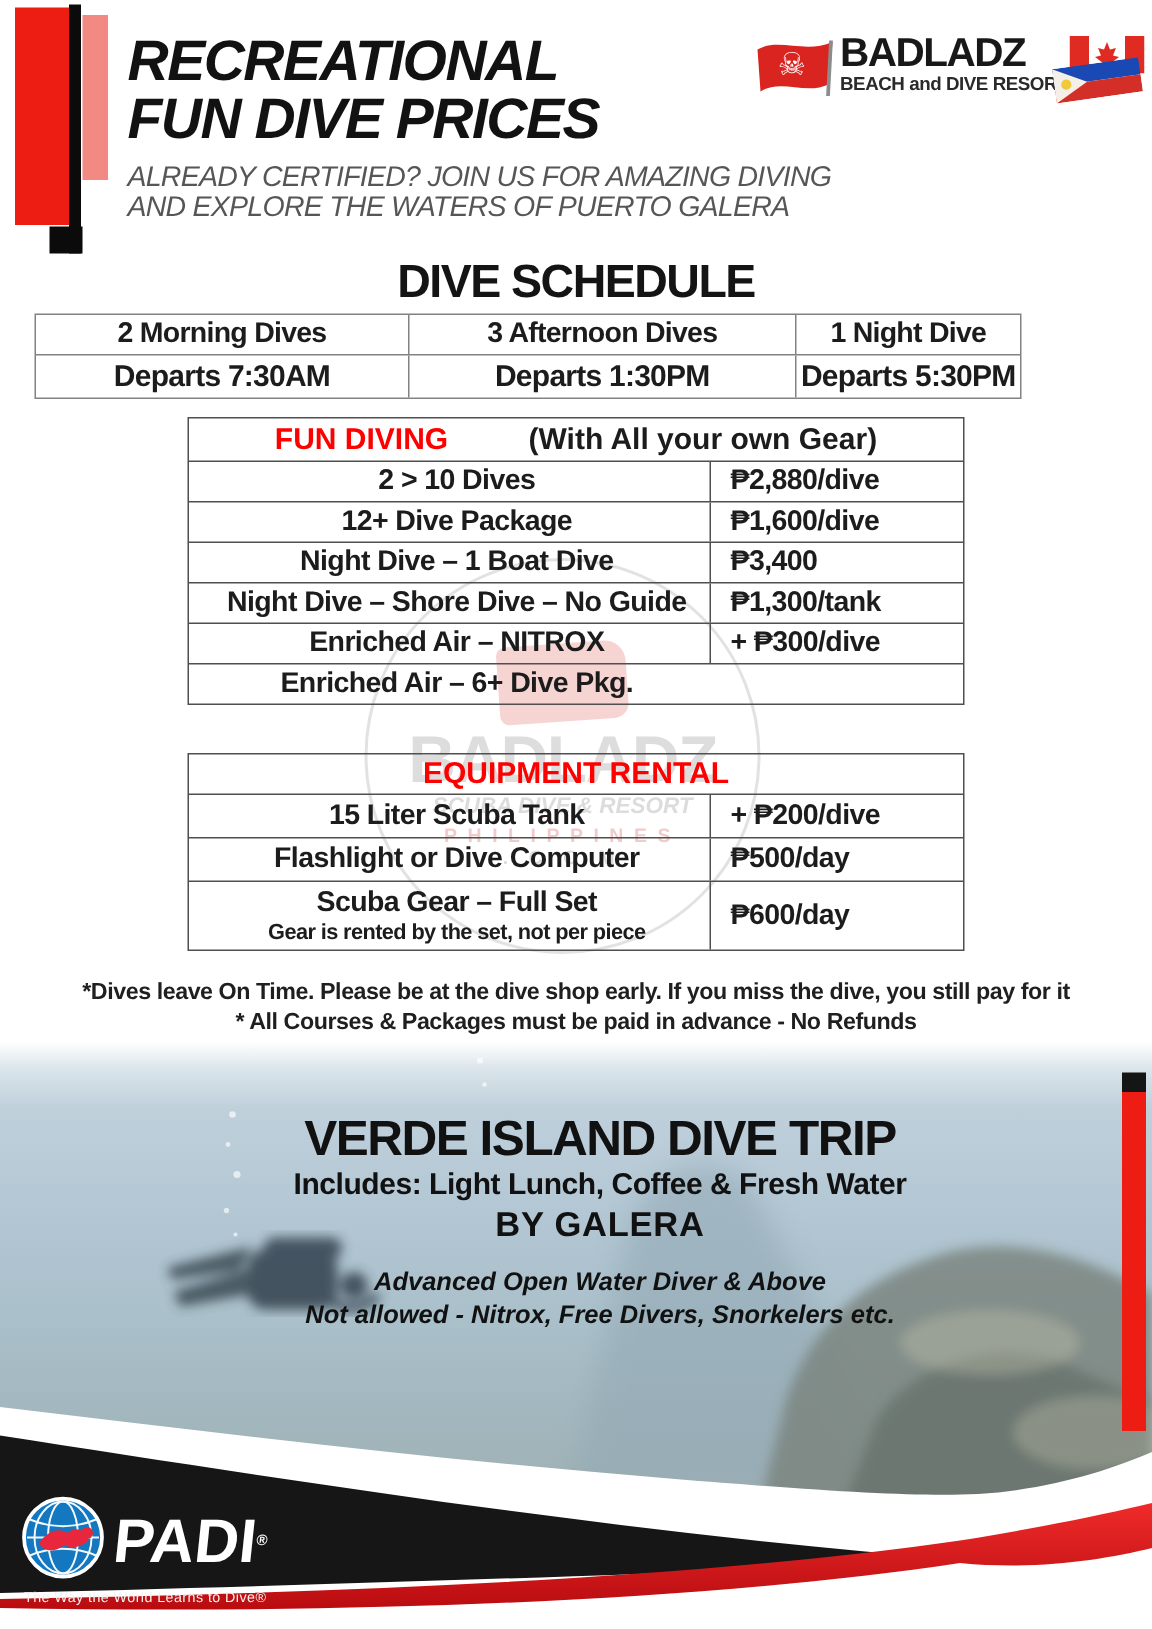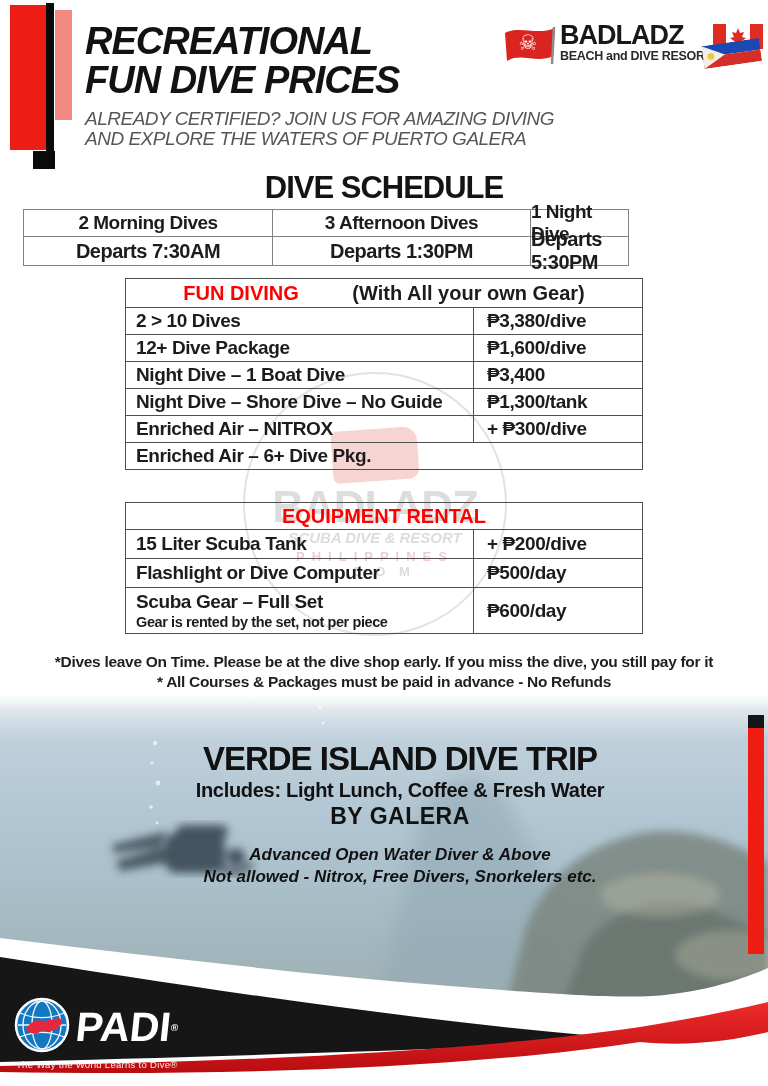--- a/index.html
+++ b/index.html
@@ -22,34 +22,34 @@
   .brand .flagwrap { position:absolute; left:0; top:2px; }
   .brand .btxt { position:absolute; left:57px; top:0; }
   .brand .bname { font-size:27px; font-weight:800; color:#181818; letter-spacing:-1px; line-height:27px; }
   .brand .btag  { font-size:12.5px; font-weight:700; color:#2a2a2a; letter-spacing:-0.3px; }
   .cflag { position:absolute; left:210px; top:2px; }
   .pflag { position:absolute; left:200px; top:20px; transform:rotate(-8deg); }
 
   
   .sched-title { position:absolute; left:0; top:170px; width:768px; text-align:center;
                  font-size:31px; font-weight:800; color:#141414; letter-spacing:-1px; }
-  .sched { position:absolute; left:23px; top:209px; width:606px; border:1.5px solid #828282; background:#fff; }
+  .sched { position:absolute; left:23px; top:209px; width:658px; border:1.5px solid #828282; background:#fff; }
   .sched .row { display:flex; }
   .sched .row + .row { border-top:1.5px solid #828282; }
   .sched .cell { height:26px; display:flex; align-items:center; justify-content:center;
                  font-weight:700; color:#1c1c1c; font-size:19px; letter-spacing:-0.5px; }
   .sched .c1 { width:248px; } .sched .c2 { width:258px; border-left:1.5px solid #828282; }
   .sched .c3 { flex:1; border-left:1.5px solid #828282; }
   .sched .row2 .cell { height:28px; font-size:20px; }
 
   
   .ptable { position:absolute; left:125px; width:518px; border:1.5px solid #4f4f4f; background:transparent; }
   .ptable .thead { display:flex; align-items:center; justify-content:center; font-size:20px; font-weight:700; color:#1c1c1c; }
   .ptable .red { color:#fe0000; }
-  .ptable .prow { display:flex; border-top:1.5px solid #4f4f4f; }
+  .ptable .prow { display:flex; border-top:1.5px solid #4f4f4f;text-align:center; }
   .ptable .item { width:347px; padding-left:10px; display:flex; flex-direction:column; justify-content:center;
                   font-size:19px; font-weight:700; color:#1c1c1c; letter-spacing:-0.4px; }
   .ptable .item .note { font-size:14.5px; margin-top:1px; }
   .ptable .price { flex:1; border-left:1.5px solid #4f4f4f; padding-left:13px; display:flex; align-items:center;
                    font-size:19px; font-weight:700; color:#1c1c1c; letter-spacing:-0.4px; }
   #fun   { top:278px; } #fun .thead { height:28px;gap:48px; } #fun .prow { height:27px; }
   #rent  { top:502px; } #rent .thead { height:26px; } #rent .prow { height:29px; } #rent .prow.tall { height:46px; }
 
   
   .wm { position:absolute; left:243px; top:372px; width:264px; height:264px; border-radius:50%;
@@ -170,21 +170,21 @@
 
   <div class="sections">
 
     <div class="ptable" id="fun">
       <div class="thead">
         <span class="red">FUN DIVING</span>
         <span>&nbsp;(With All your own Gear)</span>
       </div>
       <div class="prow">
         <div class="item">2 &gt; 10 Dives</div>
-        <div class="price">₱3,380/dive</div>
+        <div class="price">₱2,880/dive</div>
       </div>
       <div class="prow">
         <div class="item">12+ Dive Package</div>
         <div class="price">₱1,600/dive</div>
       </div>
       <div class="prow">
         <div class="item">Night Dive – 1 Boat Dive</div>
         <div class="price">₱3,400</div>
       </div>
       <div class="prow">

